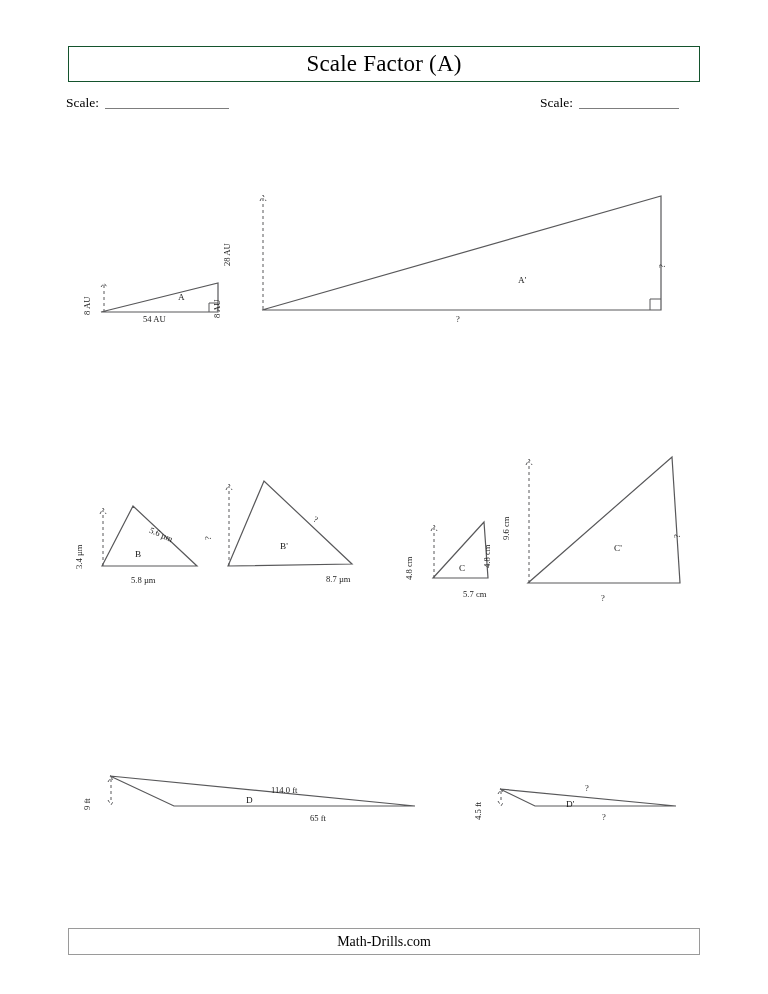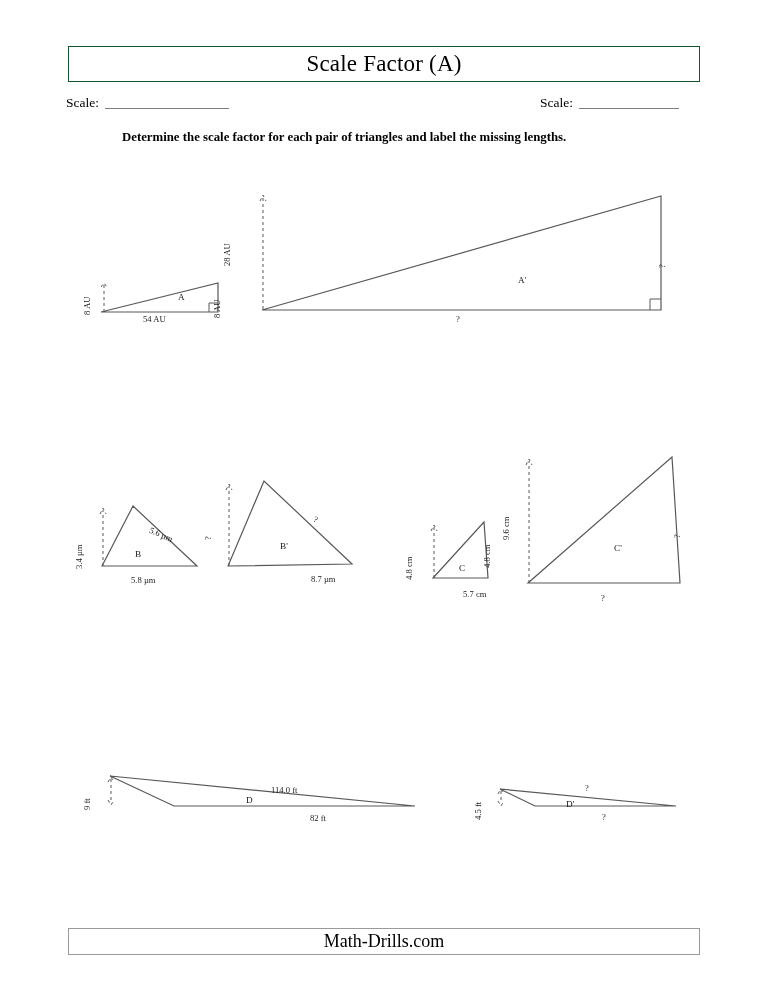--- a/index.html
+++ b/index.html
@@ -73,21 +73,21 @@
     left: 68px;
     top: 928px;
     width: 632px;
     height: 27px;
     border: 1px solid #9a9a9a;
     box-sizing: border-box;
     display: flex;
     align-items: center;
     justify-content: center;
   }
-  #footer-text { font-size: 18px; }
+  #footer-text { font-size: 14px; }
 
   
   #figures {
     position: absolute;
     left: 0;
     top: 0;
     width: 768px;
     height: 994px;
   }
   .solid-edge {
@@ -133,21 +133,20 @@
   <div class="field-row" id="name-field">
     <span class="field-label">Scale:</span>
     <span class="field-line" id="name-line"></span>
   </div>
 
   <div class="field-row" id="date-field">
     <span class="field-label">Scale:</span>
     <span class="field-line" id="date-line"></span>
   </div>
 
-  <div id="instructions">Determine the scale factor for each pair of triangles and label the missing lengths.</div>
 
   <svg id="figures" viewBox="0 0 768 994">
 
     <g>
       <path class="solid-edge" d="M101,312 L218,312 L218,283 Z"></path>
       <path class="right-angle" d="M209,312 L209,303 L218,303"></path>
       <path class="dash-arrow" d="M104,312 L104,285"></path>
       <path class="dash-arrow" d="M101,287 L104,283 L107,287"></path>
     </g>
 
@@ -206,37 +205,37 @@
   <div class="lab" style="left:456px; top:314px;">?</div>
   <div class="lab rot-up" style="left:667px; top:258px;">?</div>
   <div class="lab lab-name" style="left:518px; top:275px;">A'</div>
 
   <div class="lab rot-up" style="left:84px; top:559px;">3.4 µm</div>
   <div class="lab" style="left:131px; top:575px;">5.8 µm</div>
   <div class="lab rot-bp" style="left:148px; top:524px;">5.6 µm</div>
   <div class="lab lab-name" style="left:135px; top:549px;">B</div>
 
   <div class="lab rot-up" style="left:213px; top:530px;">?</div>
-  <div class="lab" style="left:268px; top:574px;padding-left:43px;">8.7 µm</div>
+  <div class="lab" style="left:283px; top:574px;padding-left:43px;">8.7 µm</div>
   <div class="lab rot-bp" style="left:312px; top:513px;">?</div>
   <div class="lab lab-name" style="left:280px; top:541px;">B'</div>
 
   <div class="lab rot-up" style="left:414px; top:570px;">4.8 cm</div>
   <div class="lab" style="left:435px; top:589px;margin-left:28px;">5.7 cm</div>
   <div class="lab rot-up" style="left:492px; top:558px;">4.8 cm</div>
   <div class="lab lab-name" style="left:459px; top:563px;">C</div>
 
   <div class="lab rot-up" style="left:511px; top:530px;">9.6 cm</div>
   <div class="lab" style="left:601px; top:593px;">?</div>
   <div class="lab rot-up" style="left:682px; top:528px;">?</div>
   <div class="lab lab-name" style="left:614px; top:543px;">C'</div>
 
   <div class="lab rot-up" style="left:92px; top:800px;">9 ft</div>
   <div class="lab" style="left:271px; top:785px;">114.0 ft</div>
-  <div class="lab" style="left:310px; top:813px;">82 ft</div>
+  <div class="lab" style="left:310px; top:813px;">65 ft</div>
   <div class="lab lab-name" style="left:246px; top:795px;">D</div>
 
   <div class="lab rot-up" style="left:483px; top:810px;">4.5 ft</div>
   <div class="lab" style="left:585px; top:783px;">?</div>
   <div class="lab" style="left:602px; top:812px;">?</div>
   <div class="lab lab-name" style="left:566px; top:799px;">D'</div>
 
   <div id="footer-box">
     <div id="footer-text">Math-Drills.com</div>
   </div>

